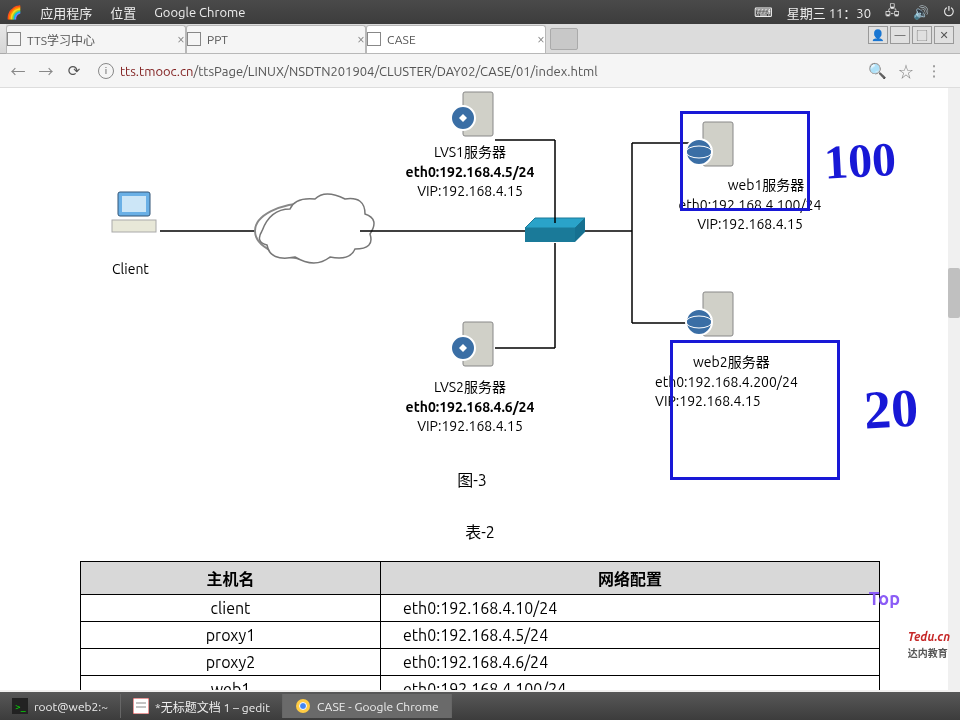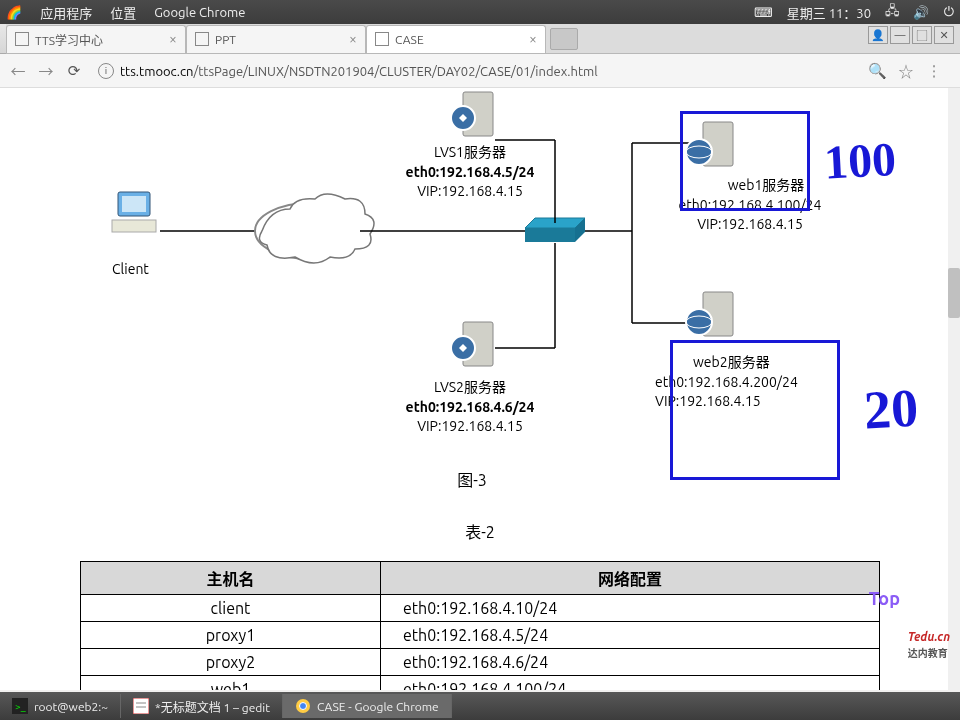--- a/index.html
+++ b/index.html
@@ -4,31 +4,31 @@
 <style>
 *{box-sizing:border-box;margin:0;padding:0}
 body{width:960px;height:720px;font-family:"Ubuntu","Noto Sans CJK SC",sans-serif;font-size:13px;background:#f2f1f0;overflow:hidden;position:relative}
 .menubar{height:24px;background:linear-gradient(#4a4a4a,#3c3c3c);color:#eee;display:flex;align-items:center;padding:0 6px;font-size:13px}
 .menubar .mleft{display:flex;gap:18px;align-items:center}
 .menubar .mright{margin-left:auto;display:flex;gap:14px;align-items:center}
 .titlebar{height:30px;background:linear-gradient(#e8e8e8,#d6d6d6);border-bottom:1px solid #aaa;display:flex;align-items:center;padding-left:6px}
 .winbtns{margin-left:auto;display:flex}
 .winbtn{width:20px;height:18px;border:1px solid #999;background:#e0e0e0;margin-right:2px;display:flex;align-items:center;justify-content:center;font-size:11px;color:#555}
 .tabbar{height:30px;background:#dcdcdc;display:flex;align-items:flex-end;border-bottom:1px solid #b8b8b8}
-.tab{height:28px;min-width:180px;background:#f5f5f5;border:1px solid #b8b8b8;border-bottom:none;border-radius:3px 3px 0 0;display:flex;align-items:center;padding:0 8px;font-size:12px;color:#555;margin-right:0}
+.tab{height:28px;min-width:180px;background:#f5f5f5;border:1px solid #b8b8b8;border-bottom:none;border-radius:3px 3px 0 0;display:flex;align-items:center;padding:0 0;font-size:12px;color:#555;margin-right:0}
 .tab.active{background:#fff}
 .tab .pageicon{width:14px;height:14px;border:1px solid #888;margin-right:6px}
 .tab .closex{margin-left:auto;color:#888;font-size:14px}
 .newtab{width:28px;height:22px;background:#c8c8c8;border:1px solid #aaa;border-radius:2px;margin-left:4px;margin-bottom:3px}
 .addrbar{height:34px;background:#f5f5f5;display:flex;align-items:center;padding:0 8px;border-bottom:1px solid #ddd}
 .navbtn{width:20px;height:20px;margin-right:8px;color:#888;display:flex;align-items:center;justify-content:center;font-size:15px}
 .navbtn.enabled{color:#555}
 .omni{flex:1;height:26px;display:flex;align-items:center;font-size:13px;color:#555;padding:0 6px}
 .omni .infoicon{width:16px;height:16px;border:1px solid #888;border-radius:50%;display:flex;align-items:center;justify-content:center;font-size:10px;margin-right:6px}
-.omni .dom{color:#000000}
+.omni .dom{color:#7f1d1d}
 .content{position:relative;width:960px;height:602px;background:#fff;overflow:hidden}
 .scrollbar{position:absolute;right:0;top:0;width:12px;height:100%;background:#f0f0f0}
 .thumb{position:absolute;right:0;top:180px;width:12px;height:50px;background:#c0c0c0;border-radius:2px}
 .diagram{position:relative;width:100%;height:415px}
 .svglines{position:absolute;top:0;left:0}
 .devlabel{position:absolute;font-size:14px;color:#000;text-align:center;line-height:1.4}
 .devlabel b{font-weight:bold}
 .topology-img{position:absolute}
 .bluebox{position:absolute;border:3px solid #1818d6}
 .handdraw{position:absolute;color:#1818d6;font-family:"Comic Sans MS",cursive;font-size:48px;font-weight:bold;transform:rotate(-3deg)}

